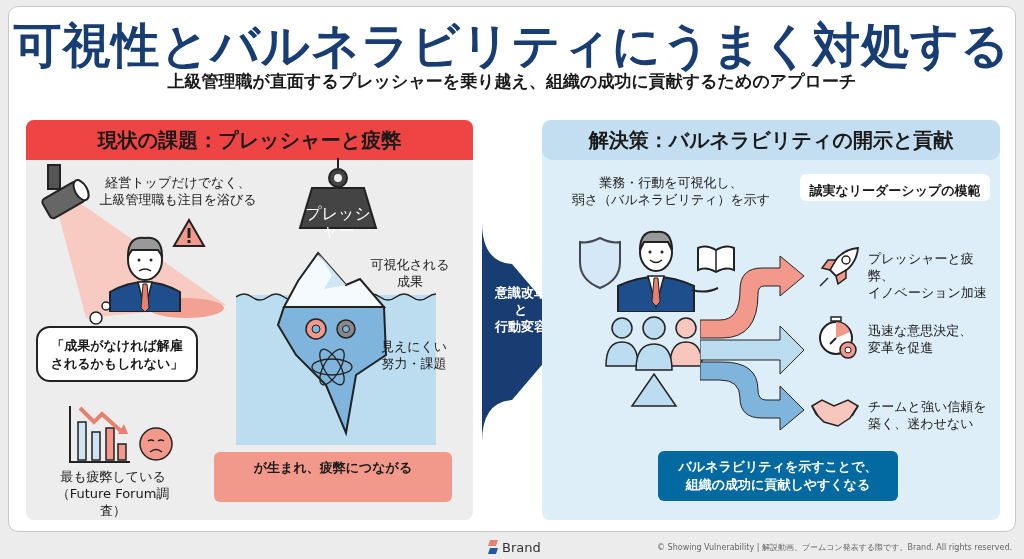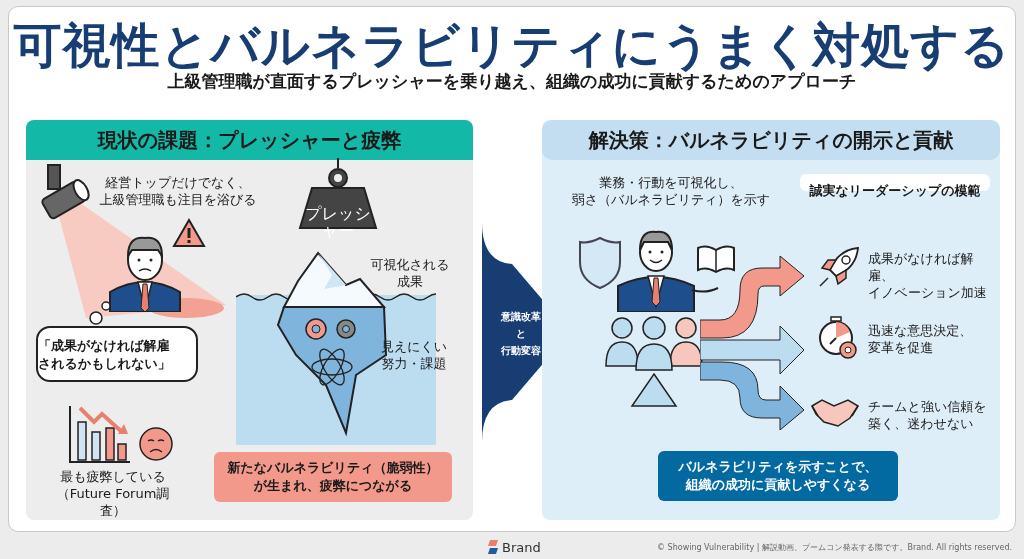--- a/index.html
+++ b/index.html
@@ -1,29 +1,29 @@
 <!DOCTYPE html>
 <html><head>
 <meta charset="utf-8">
 <style>
   * { box-sizing: border-box; margin: 0; padding: 0; }
   body { width: 1024px; height: 559px; background: #ececec; font-family: "DejaVu Sans", sans-serif; position: relative; overflow: hidden; color: #1a1a1a; }
   .card { position: absolute; left: 8px; top: 6px; width: 1008px; height: 526px; background: #fff; border: 1px solid #c8c8c8; border-radius: 10px; }
   .title { position: absolute; top: 14px; left: 0; width: 1024px; text-align: center; font-size: 48px; font-weight: bold; color: #173d73; letter-spacing: 1px; }
   .subtitle { position: absolute; top: 70px; left: 0; width: 1024px; text-align: center; font-size: 17px; font-weight: bold; color: #1a1a1a; }
   .panel-left { position: absolute; left: 26px; top: 120px; width: 447px; height: 400px; background: #ededed; border-radius: 8px; overflow: hidden; }
-  .panel-left .ph { height: 40px; background: #14b8a6; text-align: center; line-height: 40px; font-size: 20px; font-weight: bold; }
+  .panel-left .ph { height: 40px; background: #ef4444; text-align: center; line-height: 40px; font-size: 20px; font-weight: bold; }
   .panel-right { position: absolute; left: 542px; top: 120px; width: 458px; height: 400px; background: #deeef8; border-radius: 8px; overflow: hidden; }
   .panel-right .ph { height: 40px; background: #c3def1; text-align: center; line-height: 40px; font-size: 20px; font-weight: bold; border-radius: 10px; }
   .txt { position: absolute; font-size: 13px; font-weight: normal; line-height: 17px; text-align: center; }
-  .bubble { position: absolute; left: 36px; top: 326px; width: 162px; height: 56px; background: #fff; border: 2px solid #222; border-radius: 14px; font-size: 13px; font-weight: bold; line-height: 18px; padding-top: 9px; }
+  .bubble { position: absolute; left: 36px; top: 326px; width: 162px; height: 56px; background: #fff; border: 2px solid #222; border-radius: 14px; font-size: 13px; font-weight: bold; text-align: center; line-height: 18px; padding-top: 9px; }
   .pink-box { position: absolute; left: 214px; top: 452px; width: 238px; height: 50px; background: #f2998c; border-radius: 6px; font-size: 13px; font-weight: bold; text-align: center; line-height: 18px; padding-top: 7px; }
   .blue-box { position: absolute; left: 658px; top: 451px; width: 240px; height: 50px; background: #0369a1; color: #fff; border-radius: 6px; font-size: 13px; font-weight: bold; text-align: center; line-height: 18px; padding-top: 7px; }
-  .model-box { position: absolute; left: 800px; top: 174px; width: 190px; height: 17px; background: #fff; border-radius: 6px; font-size: 13px; font-weight: bold; text-align: center; line-height: 34px; }
-  .arrow-label { position: absolute; left: 482px; top: 308px; width: 70px; text-align: center; color: #fff; font-size: 10px; font-weight: bold; line-height: 17px; padding-left: 8px; }
+  .model-box { position: absolute; left: 800px; top: 174px; width: 190px; height: 27px; background: #fff; border-radius: 6px; font-size: 13px; font-weight: bold; text-align: center; line-height: 34px; }
+  .arrow-label { position: absolute; left: 482px; top: 284px; width: 70px; text-align: center; color: #fff; font-size: 13px; font-weight: bold; line-height: 17px; padding-left: 8px; }
   .footer-brand { position: absolute; left: 488px; top: 540px; font-size: 13px; color: #333; display: flex; align-items: flex-start; gap: 4px; }
   .footer-copy { position: absolute; right: 12px; top: 542px; font-size: 8px; color: #666; }
   svg { position: absolute; }
 </style>
 </head>
 <body>
 
 <div class="card"></div>
 
 <div class="title">可視性とバルネラビリティにうまく対処する</div>
@@ -119,21 +119,20 @@
 <div class="txt" style="left:368px;top:256px;width:84px">
   <div>可視化される</div>
   <div>成果</div>
 </div>
 <div class="txt" style="left:380px;top:338px;width:68px">
   <div>見えにくい</div>
   <div>努力・課題</div>
 </div>
 
 <div class="pink-box">
-  <div>新たなバルネラビリティ（脆弱性）</div>
   <div>が生まれ、疲弊につながる</div>
 </div>
 
 <svg style="left:478px;top:222px" width="92" height="220" viewBox="0 0 92 220">
   <path d="M4,0 Q4,40 34,42 L34,42 L92,110 L34,178 Q4,180 4,220 L4,0 Z" fill="#173d73"></path>
 </svg>
 <div class="arrow-label">
   <div>意識改革</div>
   <div>と</div>
   <div>行動変容</div>
@@ -185,21 +184,21 @@
   <path d="M0,112 L22,112 Q58,112 58,140 Q58,150 66,150 L80,150 L80,136 L104,160 L80,180 L80,168 L62,168 Q40,168 40,148 Q40,130 20,130 L0,130 Z" fill="#7fb5dd" stroke="#222" stroke-width="1"></path>
 </svg>
 
 <svg style="left:818px;top:244px" width="44" height="44" viewBox="0 0 44 44">
   <path d="M40,4 Q20,6 12,26 L18,32 Q38,24 40,4 Z" fill="#fff" stroke="#222" stroke-width="1.8"></path>
   <circle cx="28" cy="16" r="4" fill="#fff" stroke="#222" stroke-width="1.5"></circle>
   <path d="M12,26 L4,24 L10,16 L18,16 Z M18,32 L20,40 L28,34 L28,26 Z" fill="#f2998c" stroke="#222" stroke-width="1.5"></path>
   <line x1="10" y1="34" x2="2" y2="42" stroke="#222" stroke-width="1.5"></line>
 </svg>
 <div class="txt" style="left:868px;top:250px;width:130px;text-align:left">
-  <div>成果がなければ解雇、</div>
+  <div>プレッシャーと疲弊、</div>
   <div>イノベーション加速</div>
 </div>
 
 <svg style="left:814px;top:316px" width="46" height="46" viewBox="0 0 46 46">
   <rect x="17" y="1" width="10" height="4" fill="#fff" stroke="#222" stroke-width="1.5"></rect>
   <circle cx="22" cy="22" r="16" fill="#fff" stroke="#222" stroke-width="2"></circle>
   <path d="M22,22 L22,6 A16,16 0 0,1 36,16 Z" fill="#f2998c"></path>
   <line x1="22" y1="22" x2="16" y2="28" stroke="#222" stroke-width="2"></line>
   <circle cx="34" cy="34" r="8" fill="#f2998c" stroke="#222" stroke-width="1.5"></circle>
   <circle cx="34" cy="34" r="3" fill="#fff" stroke="#222"></circle>

